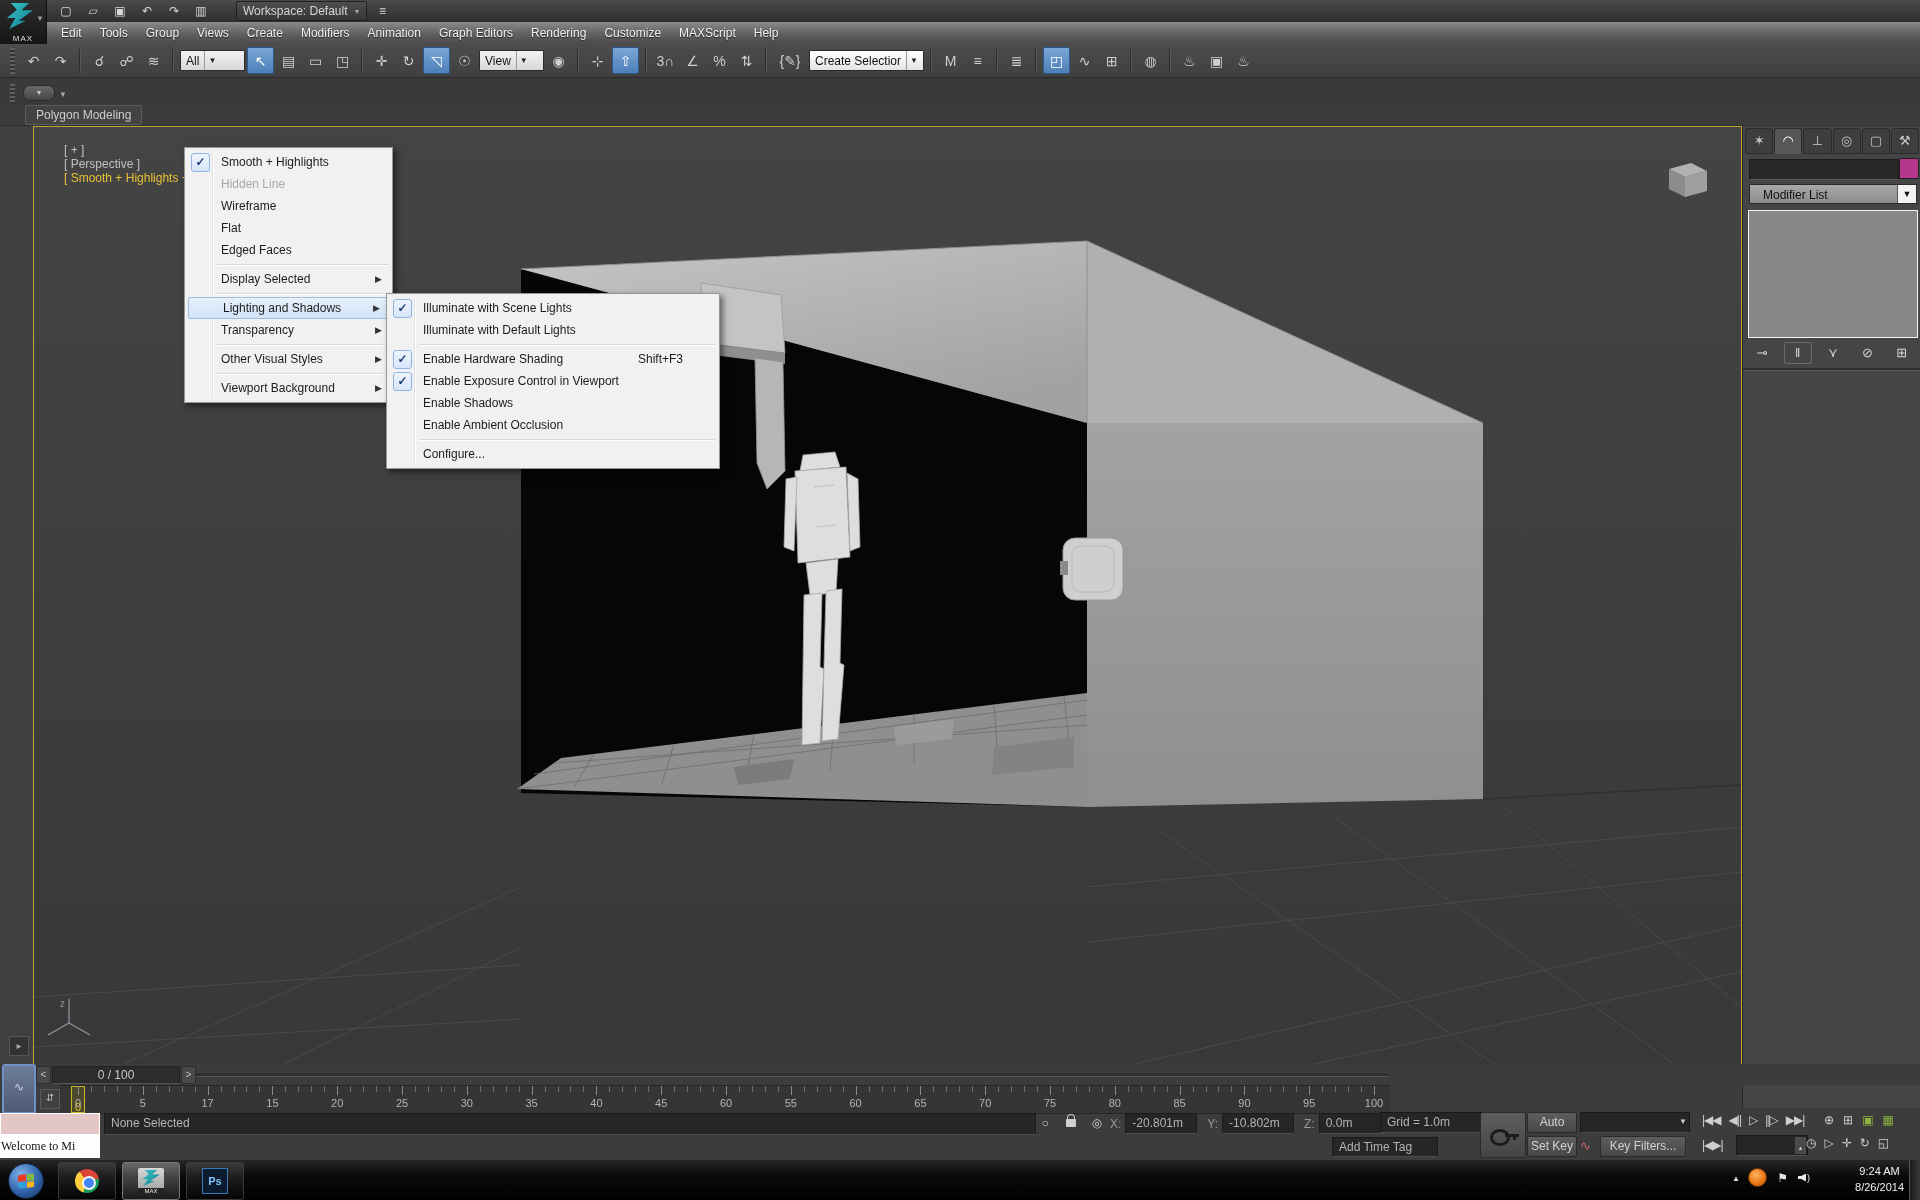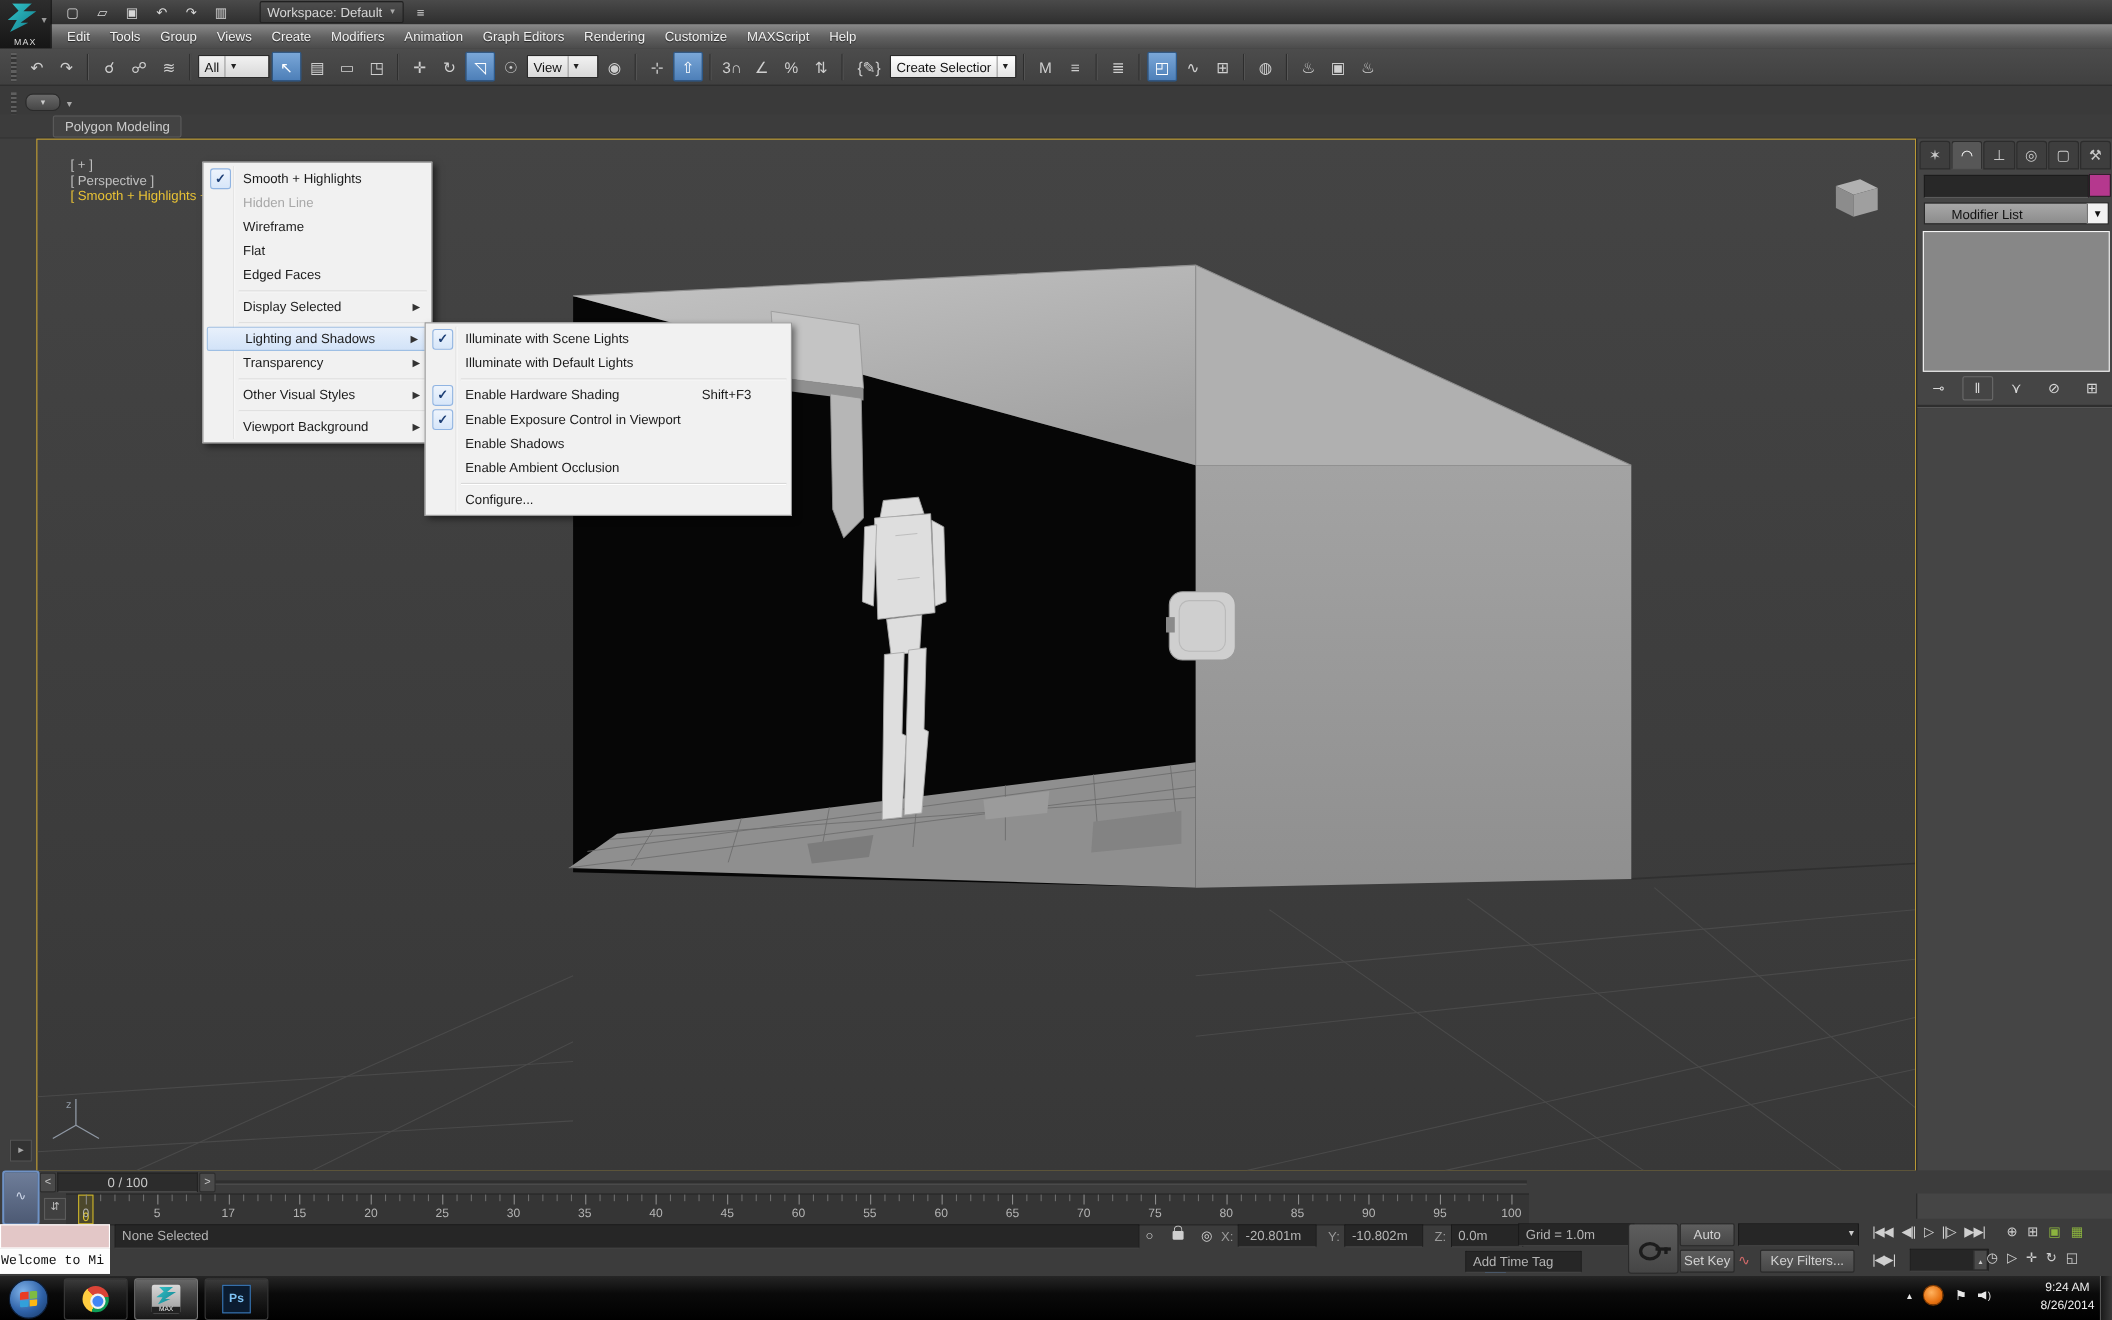--- a/index.html
+++ b/index.html
@@ -56,21 +56,21 @@
     border-left:1px solid #9a9a9a;font-size:8px;color:#222;margin-left:5px}
   
   #ribbon{position:absolute;left:0;top:78px;width:1920px;height:26px;background:#3a3a3a;
     display:flex;align-items:flex-end;padding-left:10px;box-sizing:border-box;gap:4px}
   .rtab{padding:3px 18px;color:#919191;border-radius:3px 3px 0 0}
   .rtab.active{background:linear-gradient(#585858,#464646);color:#d6d6d6;border:1px solid #2c2c2c;border-bottom:none}
   .rpill{width:30px;height:14px;margin-bottom:3px;background:linear-gradient(#6a6a6a,#464646);
     border:1px solid #2a2a2a;border-radius:7px;color:#ccc;font-size:8px;text-align:center;line-height:13px}
   .rcaret{color:#aaa;font-size:8px;margin-bottom:5px}
   #panelrow{position:absolute;left:0;top:104px;width:1920px;height:21px;background:#3c3c3c;border-bottom:1px solid #303030}
-  #polypanel{position:absolute;left:48px;top:1px;padding:2px 10px;border:1px solid #5c5c5c;background:#434343;
+  #polypanel{position:absolute;left:25px;top:1px;padding:2px 10px;border:1px solid #5c5c5c;background:#434343;
     color:#cdcdcd;border-radius:2px}
   
   #viewport{position:absolute;left:33px;top:126px;width:1707px;height:937px;
     border:1px solid #c8a435;box-sizing:content-box;background:linear-gradient(#444444,#383838);overflow:hidden}
   #vplabel{position:absolute;left:10px;top:2px;z-index:3;white-space:pre}
   #vplabel span{margin-right:6px;color:#c0c0c0}
   #vplabel .shading{color:#e8c235}
   #gutter{position:absolute;left:0;top:126px;width:33px;height:939px;background:#3f3f3f}
   #gutterbtn{position:absolute;left:9px;top:1036px;width:18px;height:18px;background:#333;border:1px solid #555;
     color:#a8a8a8;font-size:10px;text-align:center;line-height:17px}
@@ -94,21 +94,21 @@
   
   #cmdpanel{position:absolute;left:1742px;top:126px;width:178px;height:982px;background:#454545;border-left:1px solid #262626}
   #cptabs{position:absolute;left:2px;top:2px;width:174px;height:26px;display:flex;gap:1px}
   .cptab{flex:1;height:24px;background:#3e3e3e;border:1px solid #2c2c2c;border-radius:3px 3px 0 0;
     color:#c9c9c9;font-size:13px;text-align:center;line-height:24px}
   .cptab.active{background:#575757;border-bottom:1px solid #575757;color:#fff}
   #cpname{position:absolute;left:6px;top:33px;width:144px;height:17px;background:#282828;
     border:1px solid #1c1c1c;border-bottom-color:#5a5a5a}
   #cpswatch{position:absolute;left:156px;top:32px;width:18px;height:19px;background:#b5388e;border:1px solid #222}
   #modlist{position:absolute;left:6px;top:58px;width:168px;height:20px;background:linear-gradient(#a8a8a8,#8c8c8c);
-    border:1px solid #2a2a2a;color:#111;line-height:20px;padding-left:24px;box-sizing:border-box}
+    border:1px solid #2a2a2a;color:#111;line-height:20px;padding-left:13px;box-sizing:border-box}
   #modlist .dd{position:absolute;right:0;top:0;width:18px;height:18px;background:#f2f2f2;border-left:1px solid #555;
     text-align:center;font-size:9px;color:#111;line-height:18px}
   #stackbox{position:absolute;left:5px;top:84px;width:168px;height:126px;background:#878787;border:1px solid #f5f5f5}
   #stackbtns{position:absolute;left:2px;top:216px;width:174px;height:22px;display:flex;justify-content:space-around;align-items:center}
   .sbtn{width:26px;height:20px;color:#d8d8d8;text-align:center;line-height:20px;font-size:13px}
   .sbtn.boxed{border:1px solid #6a6a6a;border-radius:2px}
   #cpdivider{position:absolute;left:0;top:242px;width:178px;height:2px;background:#2e2e2e;border-bottom:1px solid #565656}
   
   #timeslider{position:absolute;left:0;top:1064px;width:1920px;height:21px;background:#3c3c3c}
   #minicurve{position:absolute;left:2px;top:1064px;width:30px;height:46px;background:linear-gradient(#6e7d99,#4d5a74);
@@ -126,21 +126,21 @@
   #marker{position:absolute;top:0;width:12px;height:25px;border:1px solid #cdb52a;background:rgba(120,110,30,.35)}
   #marker span{position:absolute;left:0;right:0;bottom:-1px;text-align:center;color:#e6cc2e;font-size:11px}
   #keysicon{position:absolute;left:40px;top:1089px;width:18px;height:18px;border:1px solid #5c5c5c;color:#bbb;
     font-size:10px;text-align:center;line-height:16px;background:#404040}
   .inset{background:#262626;border:1px solid #1a1a1a;border-bottom-color:#4e4e4e;color:#b4b4b4;
     line-height:18px;padding:0 6px;border-radius:1px;white-space:pre;overflow:hidden}
   .rbtn{background:linear-gradient(#5e5e5e,#474747);border:1px solid #2a2a2a;color:#d2d2d2;
     text-align:center;border-radius:2px}
   #listener-pink{position:absolute;left:0;top:1113px;width:100px;height:22px;background:#e3c7c7;border:1px solid #fff;box-sizing:border-box}
   #listener-white{position:absolute;left:0;top:1135px;width:100px;height:23px;background:#fdfdfd;border:1px solid #fff;
-    box-sizing:border-box;color:#111;font-family:Liberation Mono, monospace;font-size:12px;line-height:21px;white-space:pre;overflow:hidden}
+    box-sizing:border-box;color:#111;font-family:Liberation Serif, serif;font-size:12px;line-height:21px;white-space:pre;overflow:hidden}
   .statico{width:18px;height:18px;display:flex;align-items:center;justify-content:center;color:#d0d0d0;font-size:12px}
   .coordlbl{color:#9a9a9a;margin:0 4px 0 10px}
   #keybtn{position:absolute;left:1480px;top:1112px;width:44px;height:44px;background:linear-gradient(#5e5e5e,#454545);
     border:1px solid #2a2a2a;border-radius:3px}
   .keyglyph{position:absolute;left:9px;top:16px;width:14px;height:11px;border:3px solid #1c1c1c;border-radius:50%}
   .keyglyph:after{content:"";position:absolute;left:12px;top:2px;width:14px;height:3px;background:#1c1c1c}
   .keyglyph:before{content:"";position:absolute;left:20px;top:2px;width:3px;height:6px;background:#1c1c1c}
   .spinner{position:absolute;right:1px;top:1px;bottom:1px;width:12px;background:#4a4a4a;border-left:1px solid #2a2a2a;
     display:flex;flex-direction:column;align-items:center;justify-content:space-between;font-size:6px;color:#ccc;padding:2px 0;box-sizing:border-box}
   .navbtn{color:#cfcfcf;font-size:12px;letter-spacing:-1px;padding:2px 4px;white-space:nowrap}

